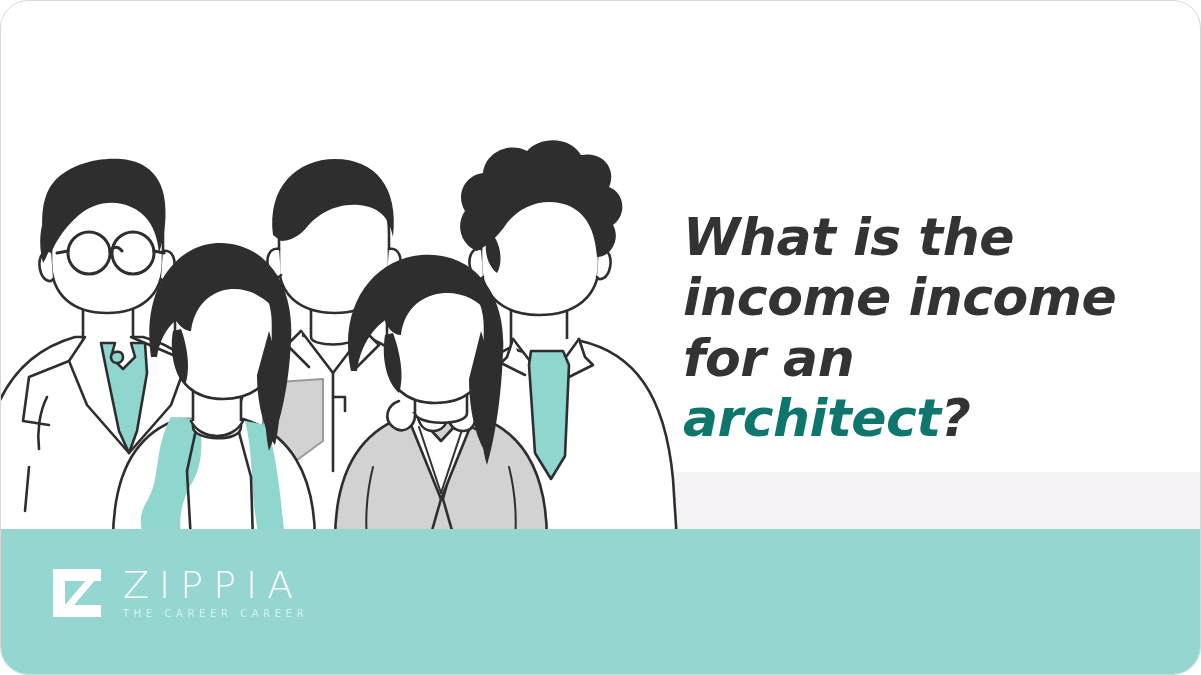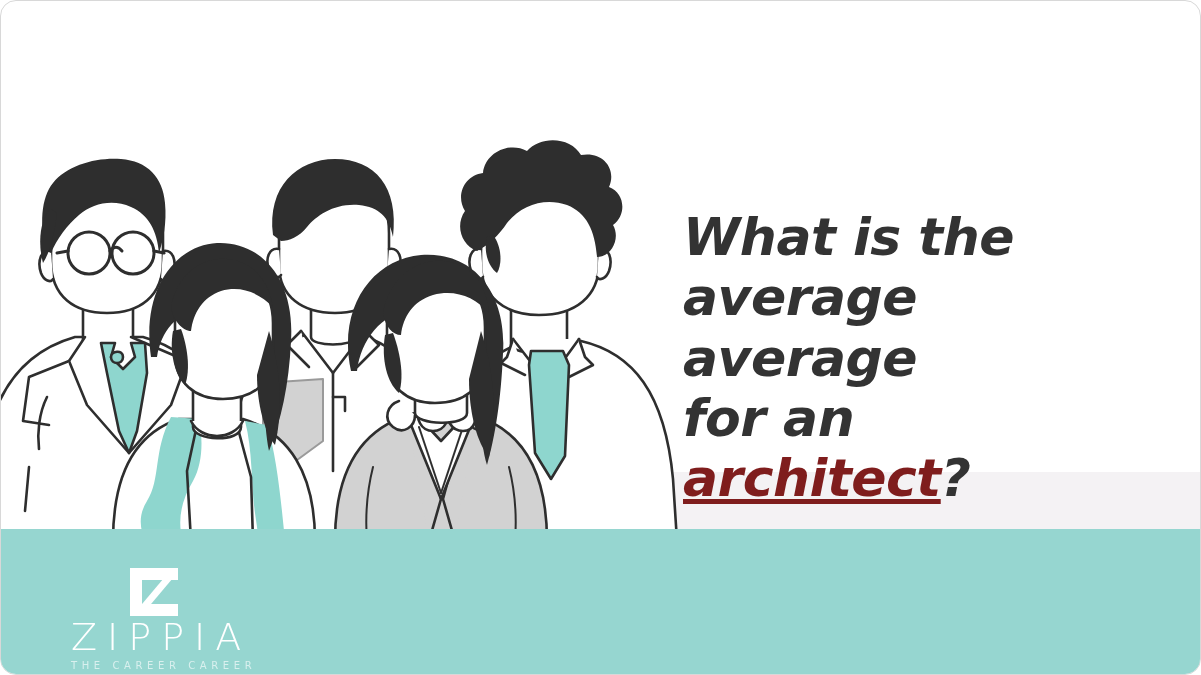--- a/index.html
+++ b/index.html
@@ -6,21 +6,21 @@
   body{
     width:1201px;height:675px;overflow:hidden;
     background:#ffffff;
     font-family:"Liberation Sans", sans-serif;
   }
   .card{
     position:relative;
     width:1201px;height:675px;
     box-sizing:border-box;
     background:#ffffff;
-    border-radius:16px;
+    border-radius:28px;
     border:1px solid #d8d8d8;
     overflow:hidden;
   }
 
   
   .band-gray{
     position:absolute;left:0;right:0;
     top:471px;height:57px;
     background:#f4f2f4;
     z-index:1;
@@ -49,30 +49,29 @@
     width:470px;
     z-index:5;
     font-family:"DejaVu Sans", sans-serif;
     font-size:52px;
     font-weight:bold;
     font-style:italic;
     line-height:1.16;
     letter-spacing:-0.5px;
     color:#333333;
   }
-  .headline .accent{color:#7f1d1d;text-decoration:underline;}
+  .headline .accent{color:#0f766e;}
 
   
   .logo{
     position:absolute;
     left:50px;top:565px;
     z-index:6;
     display:flex;
     align-items:center;
-    flex-direction:column;
   }
   .logo-mark{
     width:52px;height:52px;
     flex:0 0 auto;
   }
   .logo-text{
     margin-left:20px;
     display:flex;
     flex-direction:column;
     justify-content:center;
@@ -273,21 +272,21 @@
         </g>
 
       </g>
     </svg>
   </div>
 
   <div class="band-teal"></div>
 
   <div class="headline">
     <div>What is the</div>
-    <div>average average</div>
+    <div>income income</div>
     <div><span>for an </span><span class="accent">architect</span><span>?</span></div>
   </div>
 
   <div class="logo">
     <span class="logo-mark">
       <svg viewBox="0 0 52 52" width="52" height="52" xmlns="http://www.w3.org/2000/svg">
         <path d="M2 2 H50 V14 H14 V38 H50 V50 H2 Z" fill="#ffffff"></path>
         <path d="M9 44 L41 6 H50 L18 44 Z" fill="#ffffff"></path>
       </svg>
     </span>

